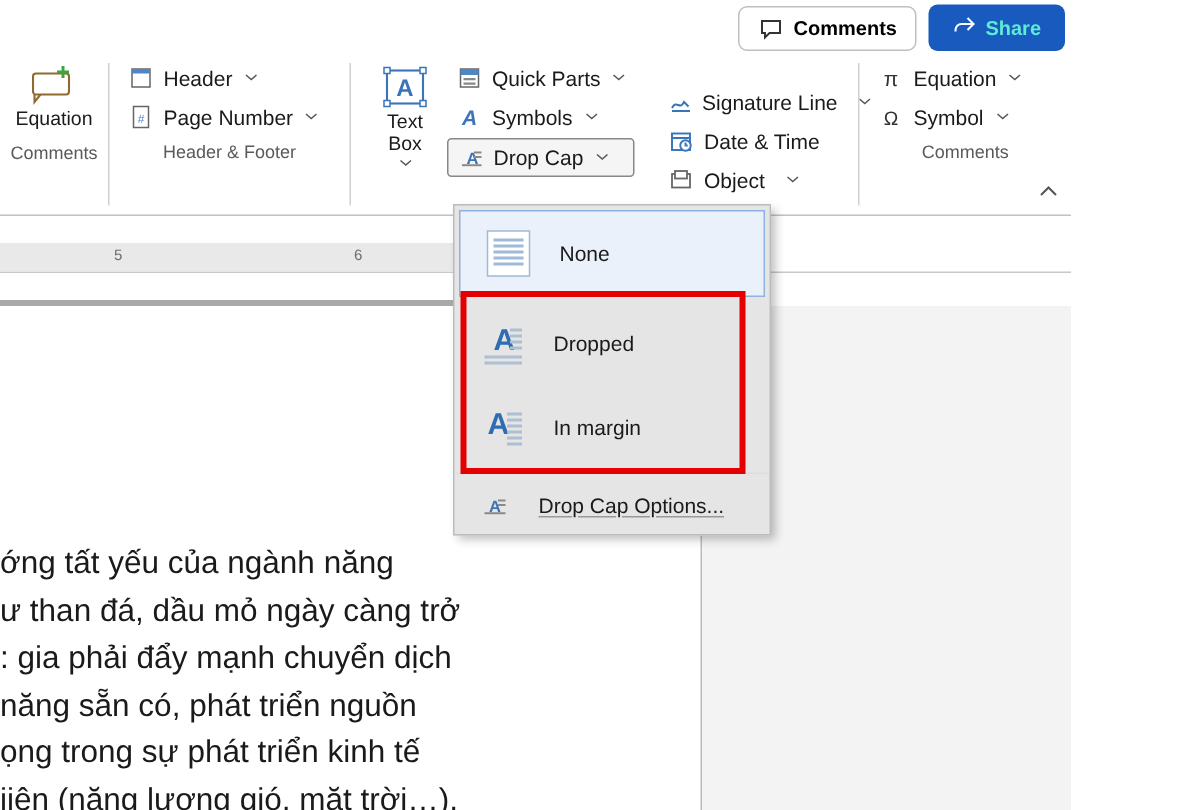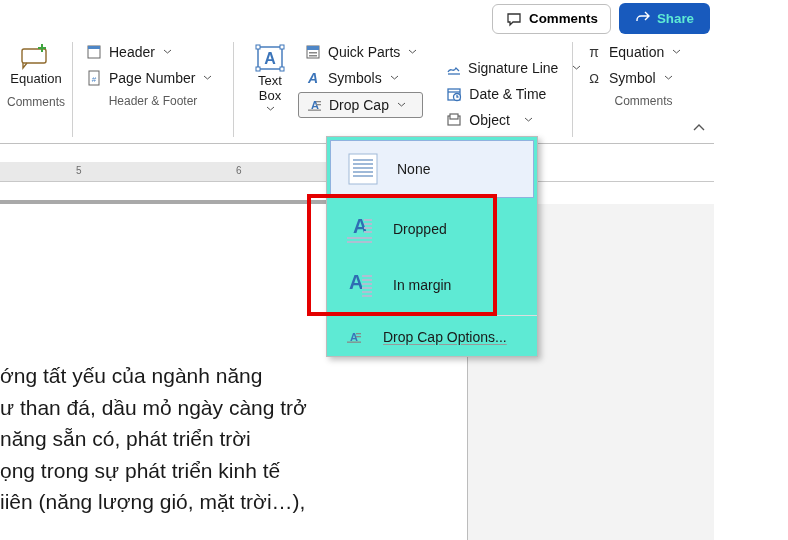--- a/index.html
+++ b/index.html
@@ -32,21 +32,21 @@
   .ruler .shade{position:absolute;left:0;top:0;height:100%;width:468px;background:#e9e9e9;}
   .ruler .ticks{position:absolute;left:0;right:0;top:0;bottom:0;font-size:10px;color:#6c6c6c;}
   .ruler .num{position:absolute;top:3px;}
 
   
   .page{position:absolute;top:200px;left:0;width:468px;bottom:0;background:#fff;border-top:4px solid #a9a9a9;border-right:1px solid #bcbcbc;}
   .bg{position:absolute;top:204px;left:468px;right:0;bottom:0;background:#f3f3f3;}
   .bodytext{position:absolute;top:360px;left:0;width:440px;font-size:21px;line-height:1.5;}
 
   
-  .dropdown{position:absolute;top:136px;left:302px;width:212px;background:#5eead4;border:1px solid #bcbcbc;box-shadow:3px 3px 6px rgba(0,0,0,.25);z-index:10;margin-left:24px;}
+  .dropdown{position:absolute;top:136px;left:302px;width:212px;background:#e5e5e5;border:1px solid #bcbcbc;box-shadow:3px 3px 6px rgba(0,0,0,.25);z-index:10;}
   .dd-item{display:flex;align-items:center;gap:18px;padding:10px 16px;cursor:pointer;}
   .dd-item.sel{border:1px solid #8fb2de;background:#eaf1fb;margin:3px;}
   .dd-sep{height:1px;background:#ddd;margin:2px 0;}
   .dd-icon{width:32px;height:36px;display:flex;align-items:center;justify-content:center;}
   .redbox{position:absolute;top:194px;left:307px;width:190px;height:122px;border:4px solid #e40000;z-index:11;pointer-events:none;}
 
   .ico{display:inline-flex;width:18px;height:18px;align-items:center;justify-content:center;color:#3b74b9;}
   .ico svg{display:block;}
 </style>
 </head>
@@ -287,21 +287,22 @@
       <span class="num" style="left:396px">7</span>
     </div>
   </div>
 
   <div class="bg"></div>
   <div class="page"></div>
 
   <div class="bodytext">
     <div>ớng tất yếu của ngành năng</div>
     <div>ư than đá, dầu mỏ ngày càng trở</div>
-    <div> năng sẵn có, phát triển trời</div>
+    <div>: gia phải đẩy mạnh chuyển dịch</div>
+    <div> năng sẵn có, phát triển nguồn</div>
     <div>ọng trong sự phát triển kinh tế</div>
     <div>iiên (năng lượng gió, mặt trời…),</div>
   </div>
 
   <div class="dropdown">
     <div class="dd-item sel">
       <span class="dd-icon">
         <svg width="30" height="32">
             <rect x="1" y="1" width="28" height="30" fill="#fff" stroke="#9fb9d8"></rect>
           <rect x="5" y="6" width="20" height="2" fill="#9fb9d8"></rect>

